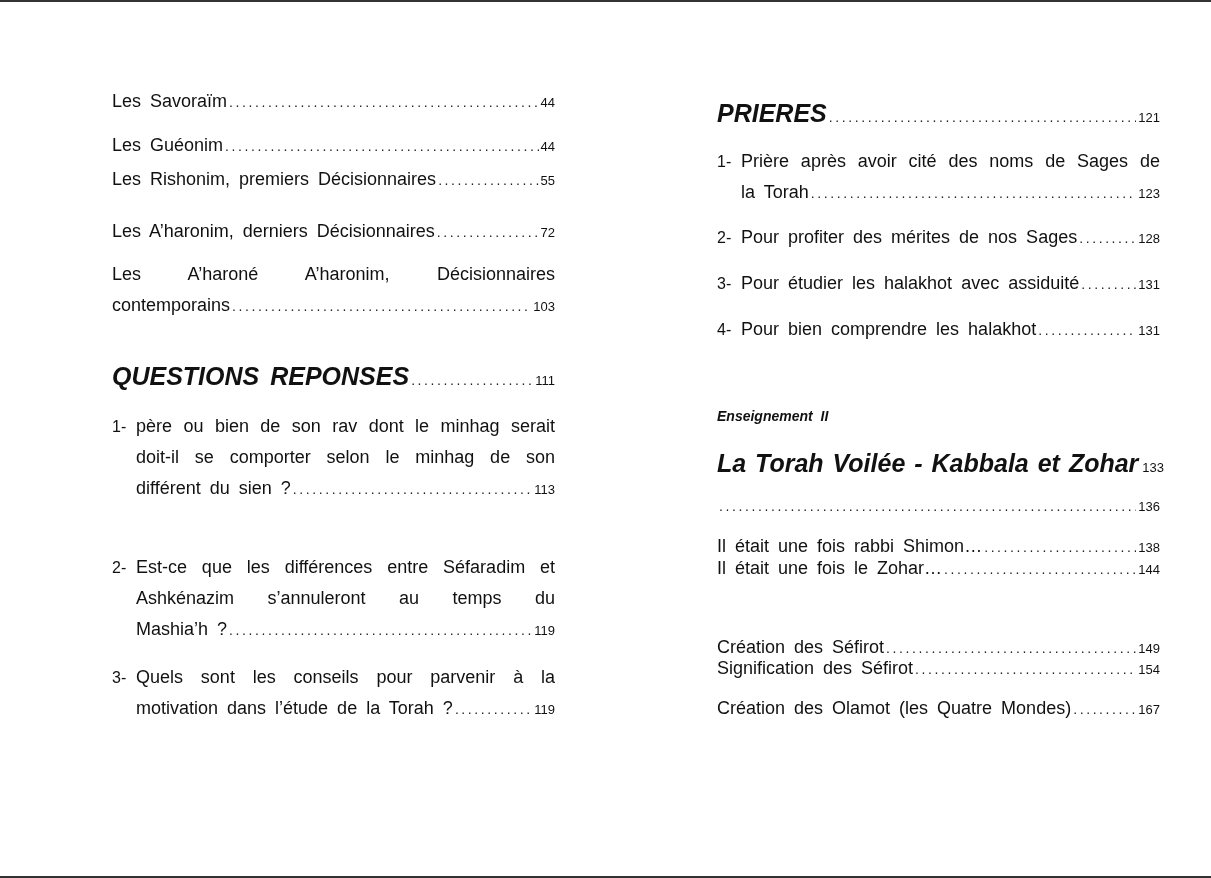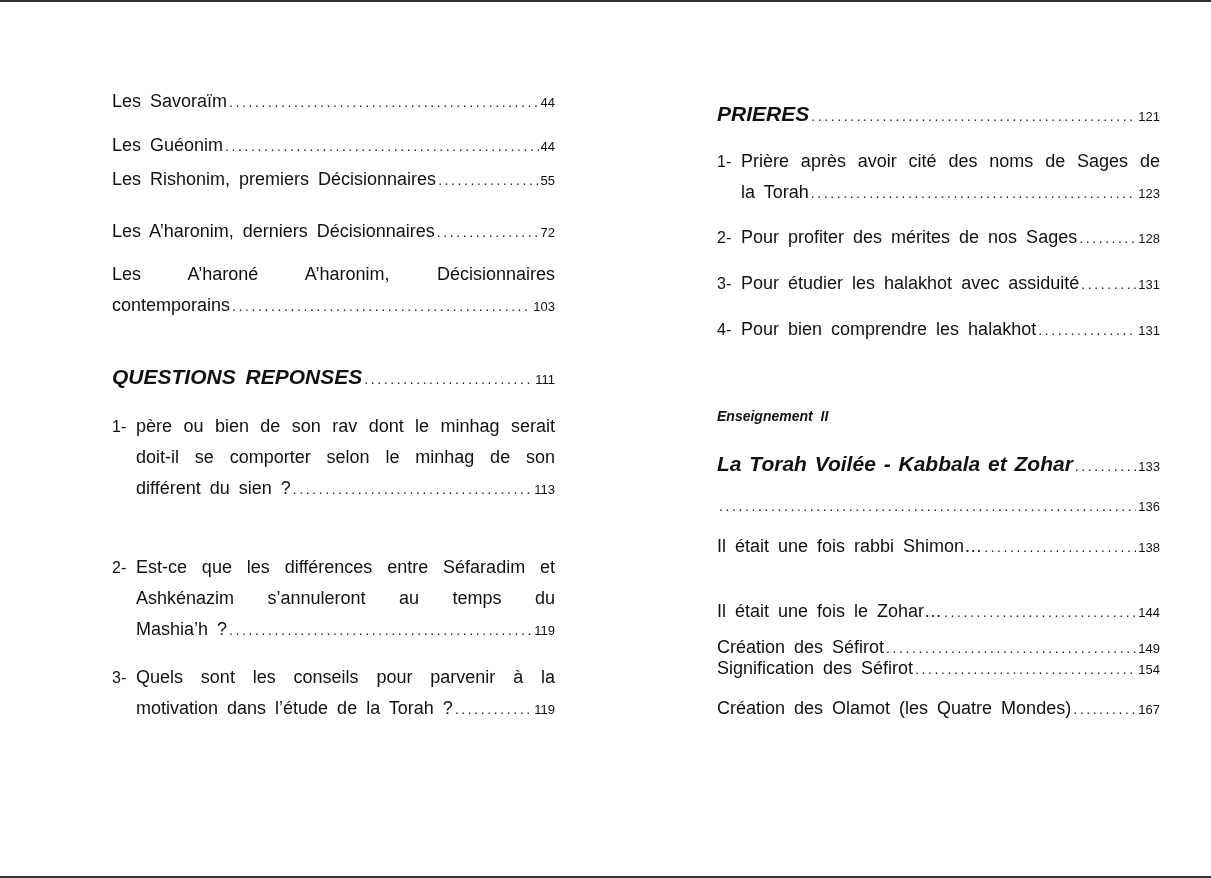--- a/index.html
+++ b/index.html
@@ -14,21 +14,21 @@
   .col.right { left:697px; top:0; }
   .entry { position:absolute; left:0; width:443px; font-size:18px; line-height:31px;margin-left:20px; }
   .line { display:flex; align-items:baseline; height:31px; white-space:nowrap; }
   .line .t { flex:0 0 auto; word-spacing:4px; }
   .line .dots { flex:1 1 auto; overflow:hidden; font-size:14px; letter-spacing:2.6px; color:#222; margin:0 2px; }
   .line .dots::before { content:"................................................................................................................................................................"; }
   .line .pg { flex:0 0 auto; font-size:13px; }
   .just { text-align:justify; text-align-last:justify; white-space:nowrap; height:31px; word-spacing:2px; }
   .num { position:absolute; left:0; font-size:16px; }
   .indent { margin-left:24px; }
-  .h1 { font-weight:bold; font-style:italic; font-size:21px; }
+  .h1 { font-weight:bold; font-style:italic; font-size:25px; }
   .h2 { font-weight:bold; font-style:italic; font-size:14px; }
 </style>
 </head>
 <body>
 
 <div class="topline"></div>
 <div class="botline"></div>
 
 <div class="col left">
   <div class="entry" style="top:86px">
@@ -188,21 +188,21 @@
         <span class="pg">136</span>
       </div>
   </div>
   <div class="entry" style="top:531px">
     <div class="line">
         <span class="t">Il était une fois rabbi Shimon…</span>
         <span class="dots"></span>
         <span class="pg">138</span>
       </div>
   </div>
-  <div class="entry" style="top:596px">
+  <div class="entry" style="top:553px">
     <div class="line">
         <span class="t">Il était une fois le Zohar…</span>
         <span class="dots"></span>
         <span class="pg">144</span>
       </div>
   </div>
   <div class="entry" style="top:632px">
     <div class="line">
         <span class="t">Création des Séfirot</span>
         <span class="dots"></span>

